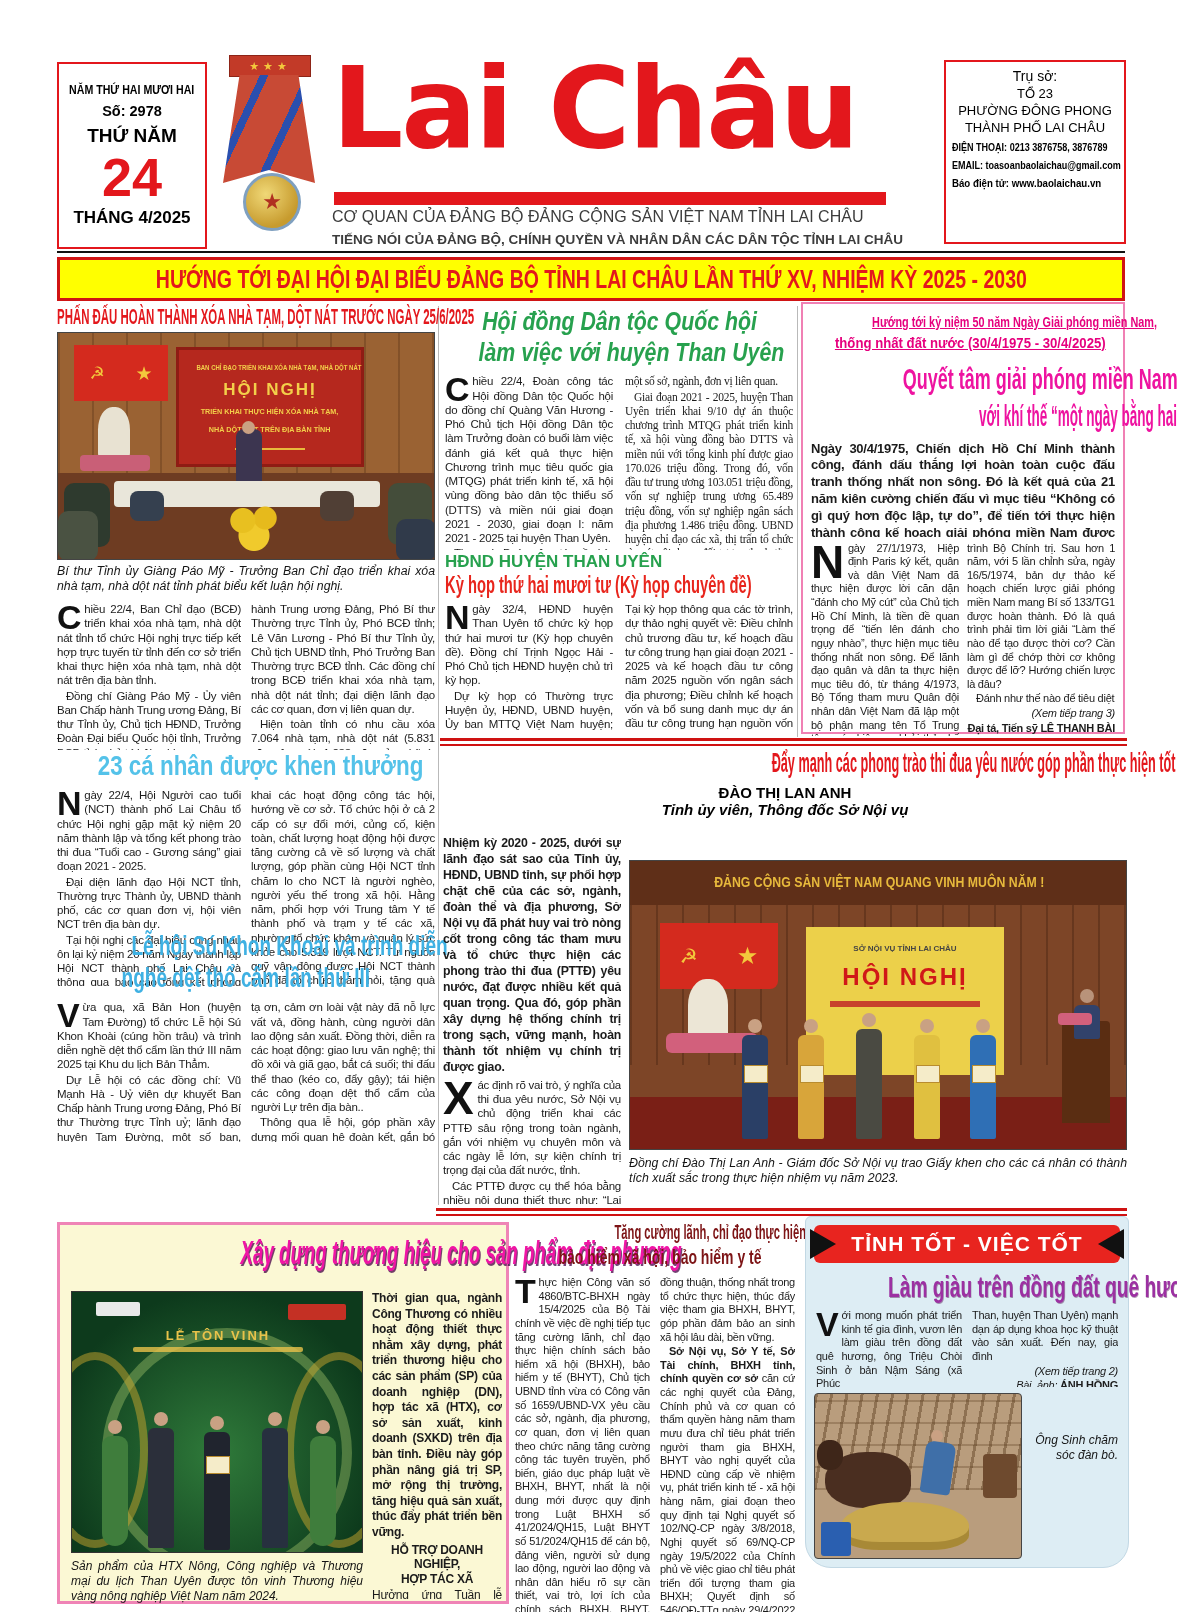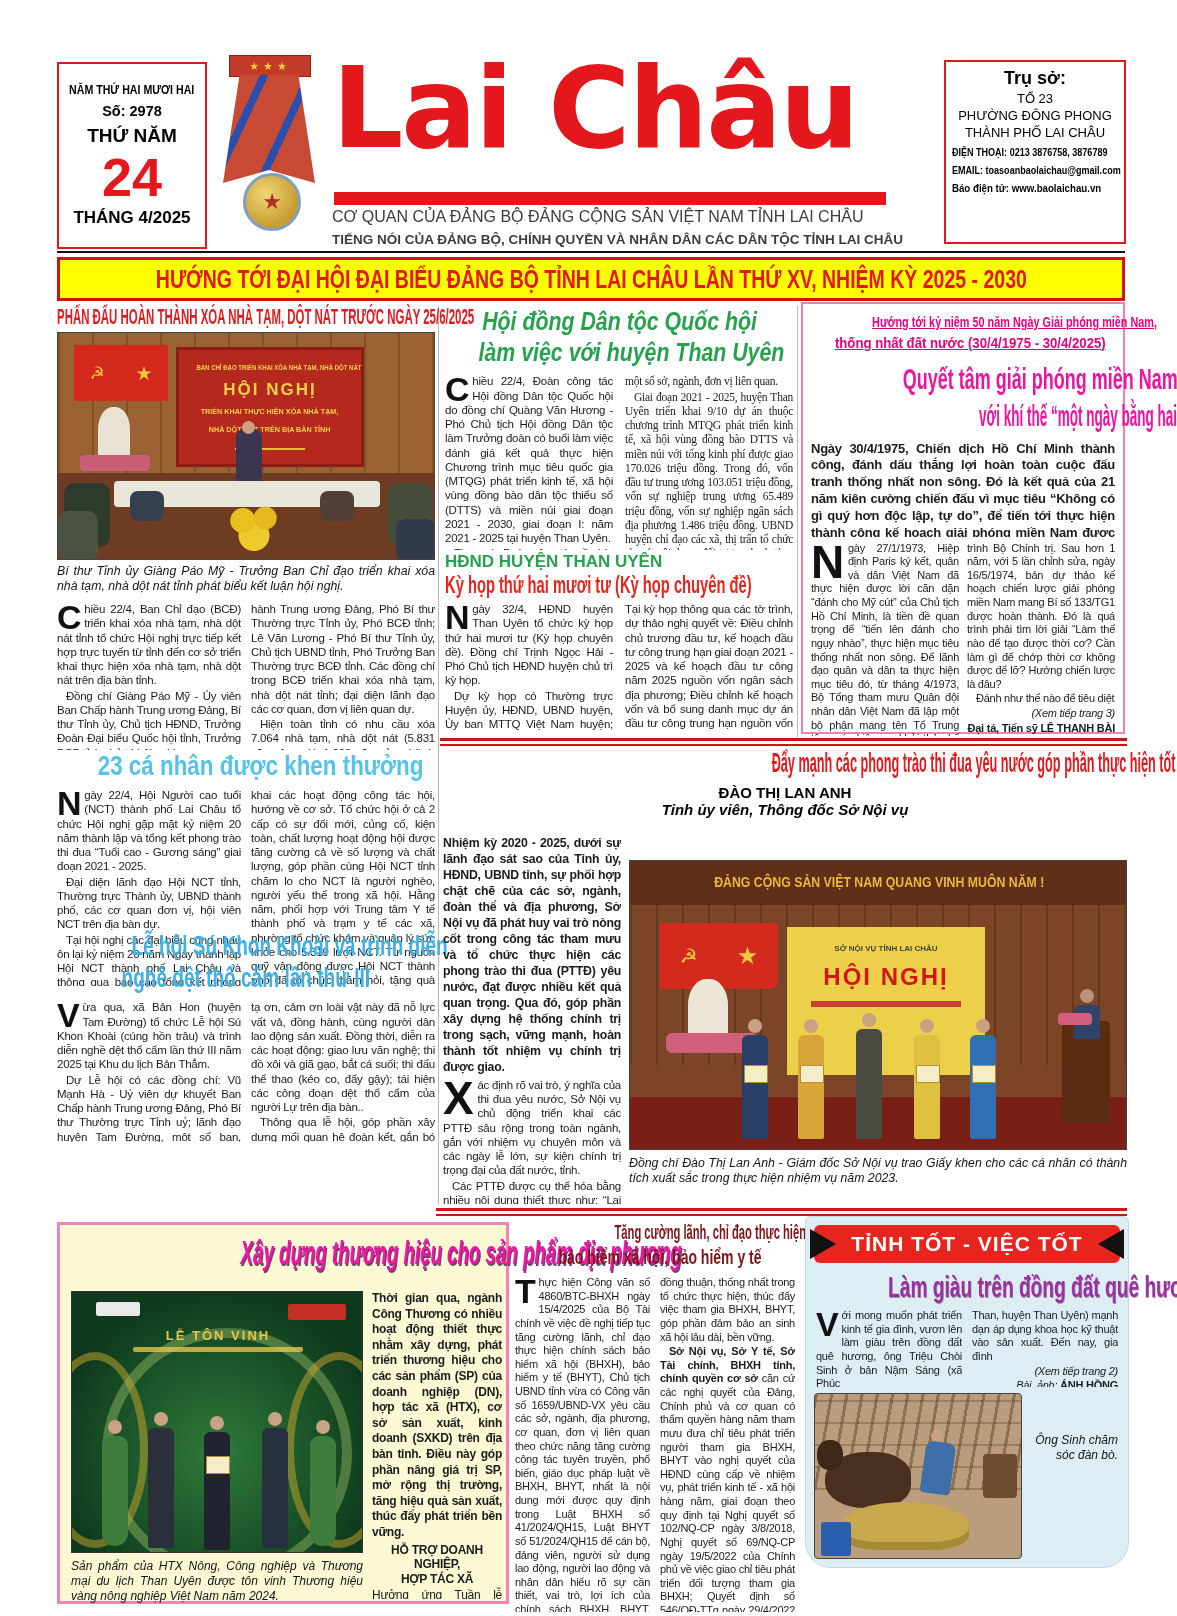--- a/index.html
+++ b/index.html
@@ -42,21 +42,21 @@
       <span style="color:#b03020;font-size:22px;">★</span>
     </div>
   </div>
 
   <div class="abs" style="left:332px;top:42px;width:560px;height:148px;font-size:112px;font-weight:bold;color:#e3171c;letter-spacing:-2px;line-height:1.18;font-family:'DejaVu Sans',sans-serif;">Lai Châu</div>
   <div class="abs" style="left:334px;top:192px;width:552px;height:13px;background:#e3171c;"></div>
   <div class="abs" style="left:332px;top:208px;width:560px;font-size:16px;font-weight:normal;color:#3c3c3c;white-space:nowrap;">CƠ QUAN CỦA ĐẢNG BỘ ĐẢNG CỘNG SẢN VIỆT NAM TỈNH LAI CHÂU</div>
   <div class="abs" style="left:332px;top:232px;width:560px;font-size:13.5px;font-weight:bold;color:#3c3c3c;white-space:nowrap;">TIẾNG NÓI CỦA ĐẢNG BỘ, CHÍNH QUYỀN VÀ NHÂN DÂN CÁC DÂN TỘC TỈNH LAI CHÂU</div>
 
   <div class="abs" style="left:944px;top:60px;width:182px;height:184px;border:2px solid #e3171c;box-sizing:border-box;padding:6px 6px;display:flex;flex-direction:column;align-items:center;gap:2px;">
-    <span style="font-weight:bold;font-size:18px;">Trụ sở:</span>
+    <span style="font-weight:normal;font-size:14px;">Trụ sở:</span>
     <span style="font-size:13px;">TỔ 23</span>
     <span style="font-size:13px;">PHƯỜNG ĐÔNG PHONG</span>
     <span style="font-size:13px;margin-bottom:4px;">THÀNH PHỐ LAI CHÂU</span>
     <span class="cond" style="font-weight:bold;font-size:11px;transform:scaleX(.82);align-self:flex-start;transform-origin:left;">ĐIỆN THOẠI: 0213 3876758, 3876789</span>
     <span class="cond" style="font-weight:bold;font-size:11px;transform:scaleX(.82);align-self:flex-start;transform-origin:left;margin-top:4px;">EMAIL: toasoanbaolaichau@gmail.com</span>
     <span class="cond" style="font-weight:bold;font-size:11px;transform:scaleX(.88);align-self:flex-start;transform-origin:left;margin-top:4px;">Báo điện tử: www.baolaichau.vn</span>
   </div>
 
   <div class="abs" style="left:57px;top:251px;width:1068px;height:2px;background:#111;"></div>
 
@@ -227,21 +227,21 @@
       <div class="abs ctr" style="left:0;top:12px;width:498px;">
         <span class="cond" style="color:#e7b93c;font-weight:bold;font-size:15px;transform:scaleX(.82);">ĐẢNG CỘNG SẢN VIỆT NAM QUANG VINH MUÔN NĂM !</span>
       </div>
       <div class="abs" style="left:0;top:44px;width:498px;height:160px;background:repeating-linear-gradient(90deg,rgba(50,22,8,.3) 0 2px,transparent 2px 26px);"></div>
       <div class="abs" style="left:30px;top:62px;width:118px;height:66px;background:#d42a1e;display:flex;align-items:center;justify-content:space-around;border-radius:0 0 8px 0;">
         <span style="color:#f3c83c;font-size:20px;">☭</span>
           <span style="color:#f3c83c;font-size:24px;">★</span>
       </div>
       <div class="abs" style="left:58px;top:118px;width:40px;height:58px;background:#ece6d6;border-radius:45% 45% 8% 8%;"></div>
       <div class="abs" style="left:36px;top:172px;width:92px;height:20px;background:#d2607c;border-radius:6px;"></div>
-      <div class="abs ctr" style="left:157px;top:66px;width:198px;height:148px;background:#ecd04a;padding-top:10px;box-sizing:border-box;">
+      <div class="abs ctr" style="left:176px;top:66px;width:198px;height:148px;background:#ecd04a;padding-top:10px;box-sizing:border-box;">
         <div class="cond" style="color:#444;font-weight:bold;font-size:8px;">SỞ NỘI VỤ TỈNH LAI CHÂU</div>
         <div style="color:#d01818;font-weight:bold;font-size:24px;letter-spacing:2px;margin-top:8px;">HỘI NGHỊ</div>
         <div style="width:150px;height:6px;background:#c8412c;margin:10px auto 0;"></div>
       </div>
 
       <div class="figure" style="left:112px;top:158px;">
           <div class="head"></div>
           <div class="torso" style="background:#2a3f66;height:104px;"></div>
           <div class="cert" style="left:2px;top:46px;"></div>
         </div>

